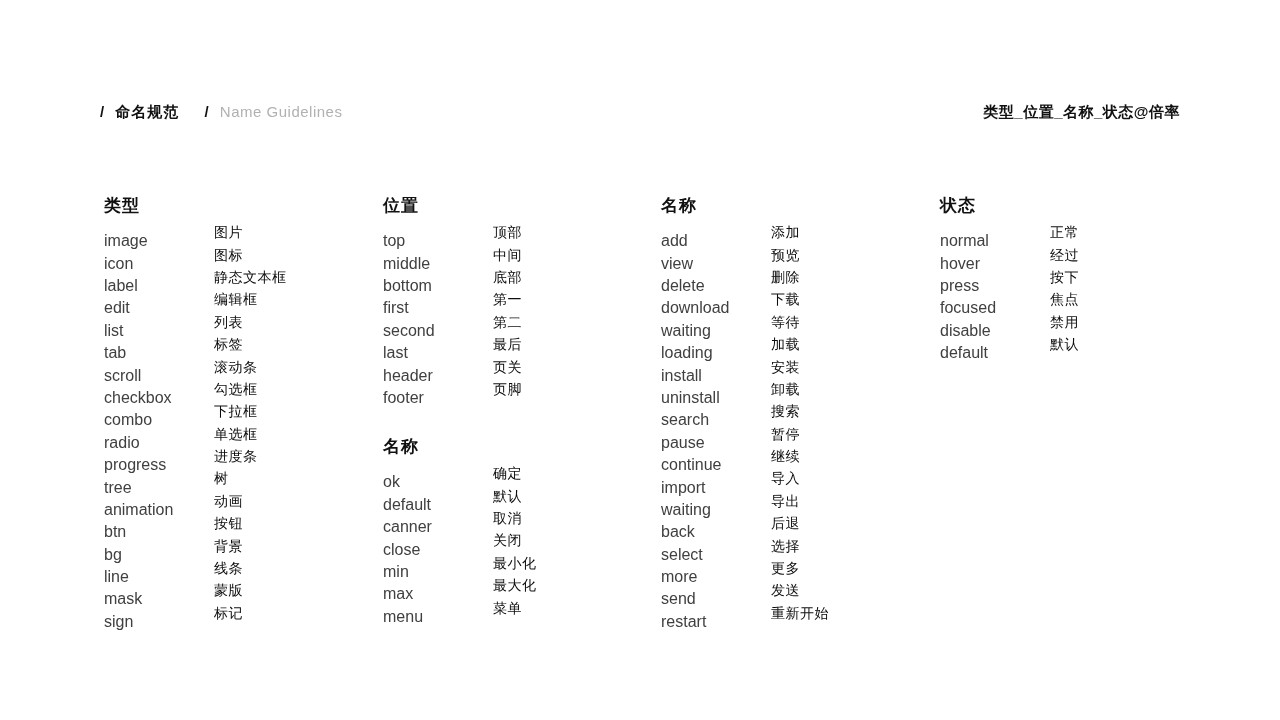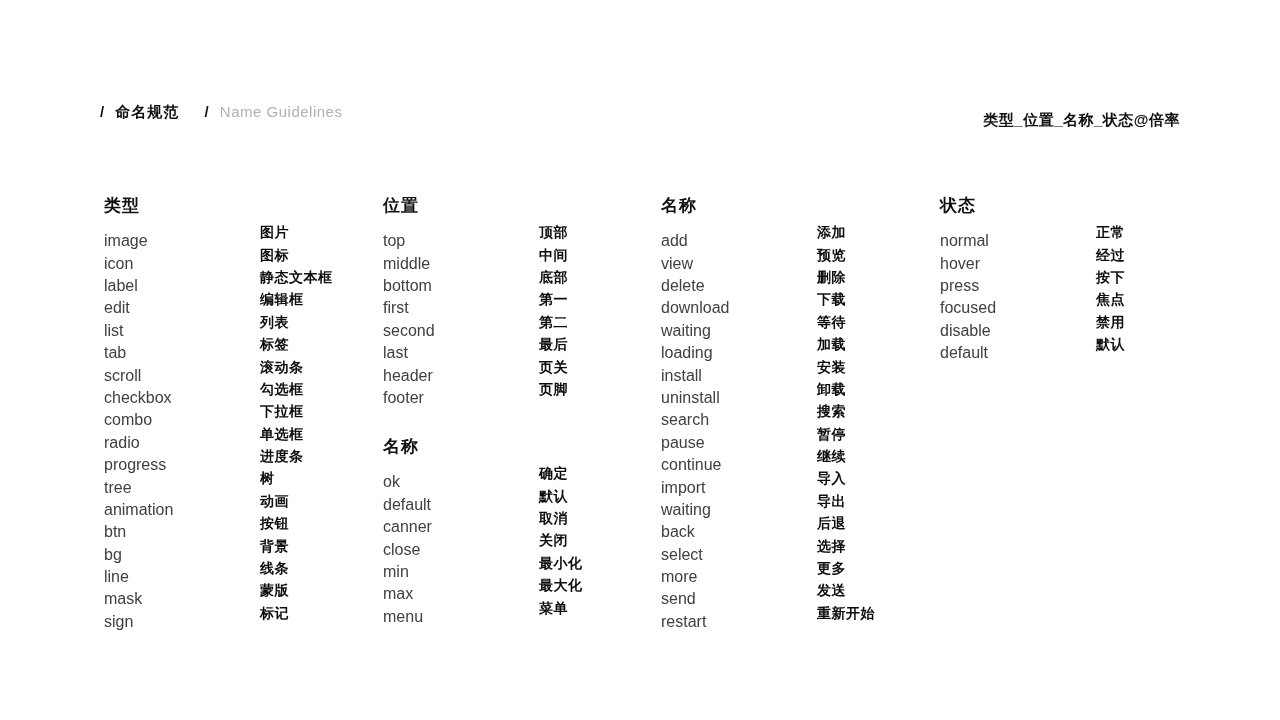--- a/index.html
+++ b/index.html
@@ -18,21 +18,21 @@
     font-size: 15px; line-height: 18px; white-space: nowrap;
   }
   .breadcrumb .slash {
     font-weight: bold; color: #111111; margin-right: 7px;
   }
   .bc-zh {
     font-weight: bold; color: #111111; letter-spacing: 1px; margin-right: 21px;
   }
   .bc-en { color: #b1b1b1; letter-spacing: 0.5px; text-align: right; }
   .formula {
-    position: absolute; right: 100px; top: 111px;
+    position: absolute; right: 100px; top: 103px;
     font-size: 15px; line-height: 18px;
     font-weight: bold; color: #111111; letter-spacing: 0.5px;
     white-space: nowrap;
   }
 
   
   .columns { position: absolute; left: 0; top: 194px; width: 1280px; }
   .col { position: absolute; top: 0; width: 262px; }
   .col:nth-child(1) { left: 104px; }
   .col:nth-child(2) { left: 383px; }
@@ -44,21 +44,21 @@
     line-height: 24px; margin: 0 0 4px 0; letter-spacing: 1px;
   }
   .sec + .sec .sec-heading { margin-top: 34px; }
 
   .row { height: 22.4px; display: flex; align-items: center; }
   .en {
     width: 110px; flex: 0 0 110px;
     font-size: 16px; color: #404040; margin-top: 16px;
   }
   .zh {
-    font-size: 14px; font-weight: bold; color: #0d0d0d; letter-spacing: 0.5px; margin-left: 46px;
+    font-size: 14px; font-weight: normal; color: #0d0d0d; letter-spacing: 0.5px;
   }
 </style>
 </head>
 <body>
 
 <div class="page">
 
   <div class="breadcrumb">
     <span class="slash">/</span>
     <span class="bc-zh">命名规范</span>

